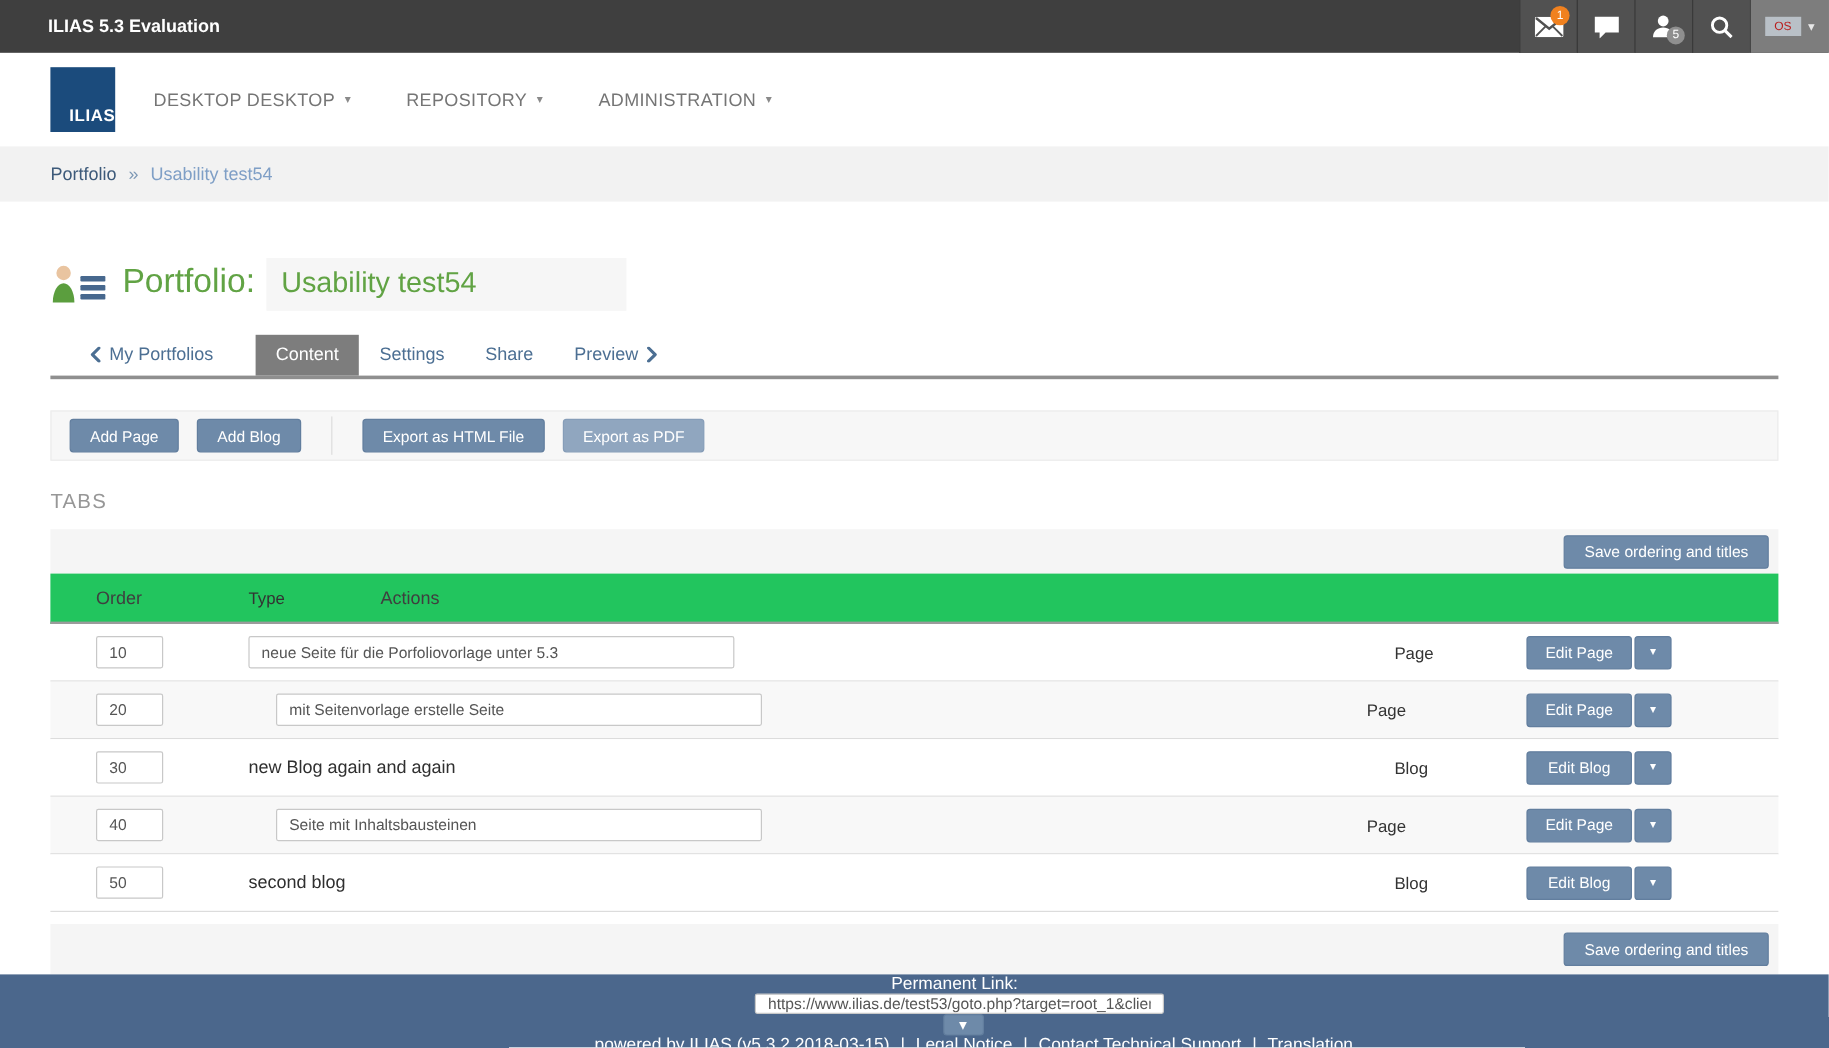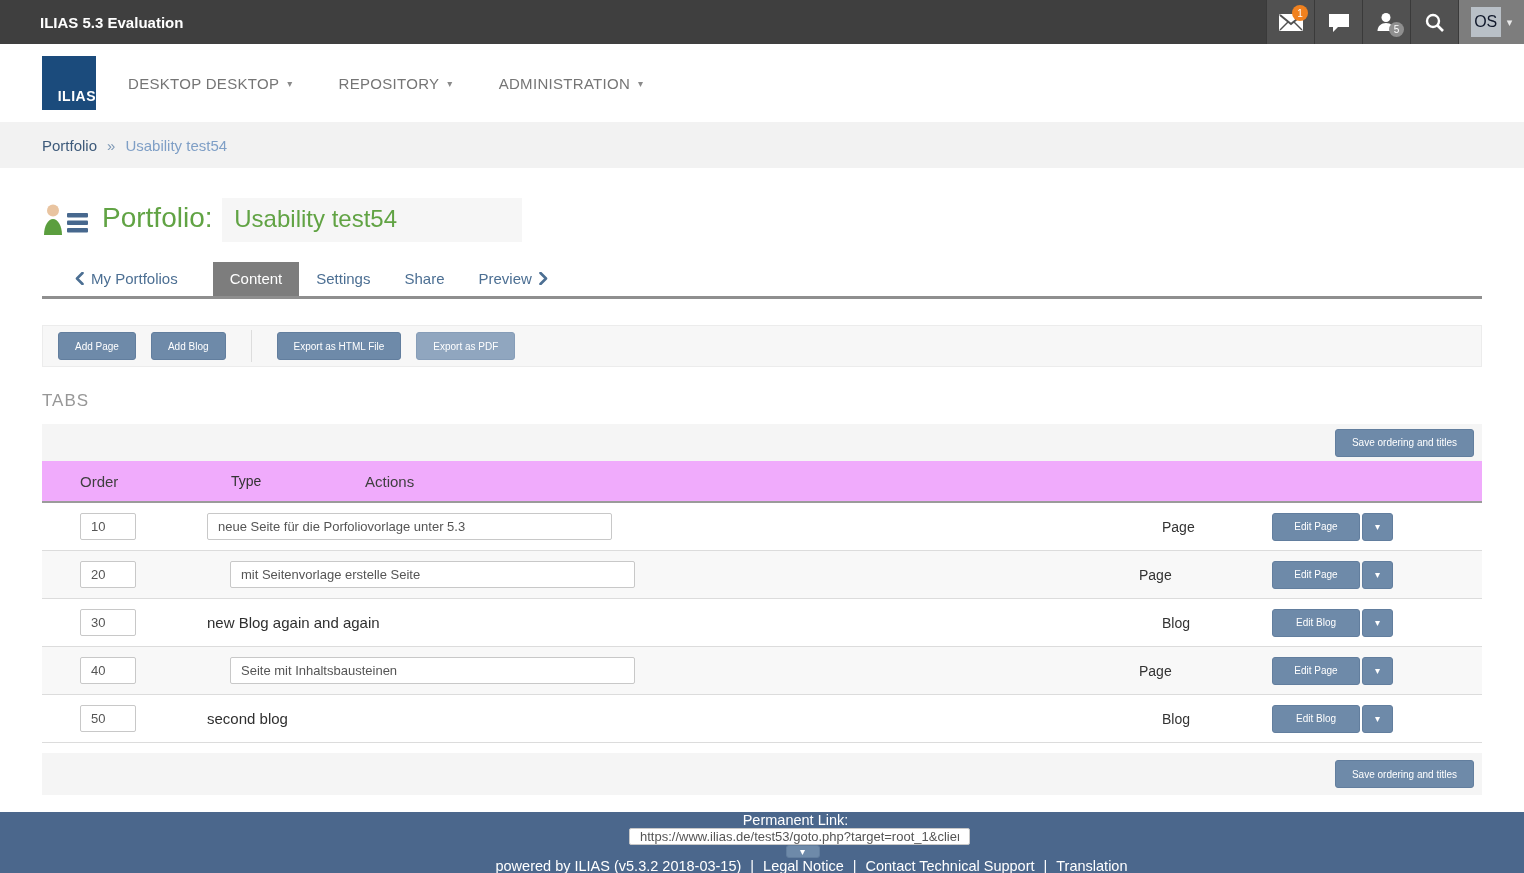--- a/index.html
+++ b/index.html
@@ -12,21 +12,21 @@
 
   
   .topbar { height:44px; background:#3f3f3f; display:flex; align-items:stretch; flex-shrink:0; }
   .topbar-title { color:#fff; font-size:15px; font-weight:bold; align-self:center; margin-left:40px; }
   .topbar-spacer { flex:1; }
   .icon-cell {
     width:48px; background:#515151; border-left:1px solid #3a3a3a;
     display:flex; align-items:center; justify-content:center; position:relative; cursor:pointer;
   }
   .avatar-cell { width:66px; background:#7d7d7d; gap:6px; }
-  .avatar-box { width:30px; height:30px; background:#b9c0c7; color:#0f172a; font-size:16px;
+  .avatar-box { width:30px; height:16px; background:#b9c0c7; color:#b91c1c; font-size:10px;
     display:flex; align-items:center; justify-content:center; }
   .cell-caret { color:#e8e8e8; font-size:11px; }
   .badge { position:absolute; border-radius:50%; color:#fff; font-size:10px;
     display:flex; align-items:center; justify-content:center; }
   .badge-orange { width:16px; height:16px; background:#f0811f; top:5px; right:6px; }
   .badge-gray { width:15px; height:15px; background:#8f8f8f; bottom:7px; right:6px; }
 
   
   .mainnav { height:78px; display:flex; align-items:center; flex-shrink:0; }
   .logo { width:54px; height:54px; background:#1b4b7c; margin-left:42px;
@@ -38,55 +38,55 @@
   .nav-caret { color:#8a8a8a; font-size:10px; }
 
   
   .breadcrumb-bar { height:46px; background:#f2f2f2; display:flex; align-items:center;
     padding-left:42px; font-size:15px; gap:10px; flex-shrink:0; }
   .crumb-root { color:#3d5a7a; cursor:pointer; }
   .crumb-sep { color:#7d98b5; }
   .crumb-current { color:#7f9fc6; }
 
   
-  .content { padding:0 42px; flex:1; display:flex; flex-direction:column; }
+  .content { padding:0 42px; flex:1; display:flex; flex-direction:column;justify-content:flex-end; }
 
   .page-header { display:flex; align-items:center; margin-top:30px; gap:14px; }
   .ph-icon { flex-shrink:0; }
   .page-title { font-size:28px; color:#61a344; white-space:nowrap; }
   .title-name { font-size:24px; color:#61a344; background:#f6f6f6;
     display:inline-block; min-width:300px; padding:7px 12px 9px; margin-left:2px; }
 
   
   .tabs-row { display:flex; align-items:flex-end; margin-top:20px;
     border-bottom:3px solid #8f8f8f; }
   .tab { font-size:15px; color:#4c6f93; padding:8px 17px 9px; cursor:pointer;
     display:flex; align-items:center; gap:7px; white-space:nowrap; }
   .tab.active { background:#7d7d7d; color:#fff; }
   .tab.back { margin-left:16px; margin-right:18px; }
 
   
   .toolbar { margin-top:26px; background:#f7f7f7; border:1px solid #ececec;
     height:42px; display:flex; align-items:center; padding-left:15px; gap:15px; }
-  .btn { background:#6e8aa9; border:1px solid #627e9e; color:#fff; font-size:10px;
+  .btn { background:#6e8aa9; border:1px solid #627e9e; color:#fff; font-size:13px;
     height:28px; padding:0 16px; border-radius:3px; cursor:pointer;
     display:inline-flex; align-items:center; justify-content:center;
     font-family:"Liberation Sans","DejaVu Sans",sans-serif; }
   .btn.light { background:#90a6bf; border-color:#869db8; }
   .toolbar-sep { width:1px; height:32px; background:#ddd; margin:0 10px; }
 
   
   .section-heading { margin-top:24px; color:#979797; font-size:17px; letter-spacing:1px; }
   .panel { margin-top:13px; }
   .panel-band { background:#f5f5f5; height:37px; display:flex; align-items:center;
     justify-content:flex-end; padding-right:8px; }
   .panel-band.bottom { height:42px; margin-top:10px; }
 
-  .thead { display:flex; align-items:center; height:42px; background:#f0abfc;
-    border-bottom:2px solid #9b9b9b; font-size:15px; color:#3f3f3f;gap:24px; }
+  .thead { display:flex; align-items:center; height:42px; background:#22c55e;
+    border-bottom:2px solid #9b9b9b; font-size:15px; color:#3f3f3f; }
   .trow { display:flex; align-items:center; height:48px; border-bottom:1px solid #dcdcdc;
     background:#fff; }
   .trow.alt { background:#f8f8f8;gap:23px; }
   .col-order { width:165px; padding-left:38px; flex-shrink:0; }
   .col-title { flex:1; }
   .col-type { width:110px; flex-shrink:0; font-size:14px; color:#333; }
   .col-actions { width:210px; flex-shrink:0; display:flex; gap:2px; }
 
   input[type="text"] { border:1px solid #c8c8c8; border-radius:2px; background:#fff;
     font-size:13px; color:#555; padding:0 10px; height:27px;

